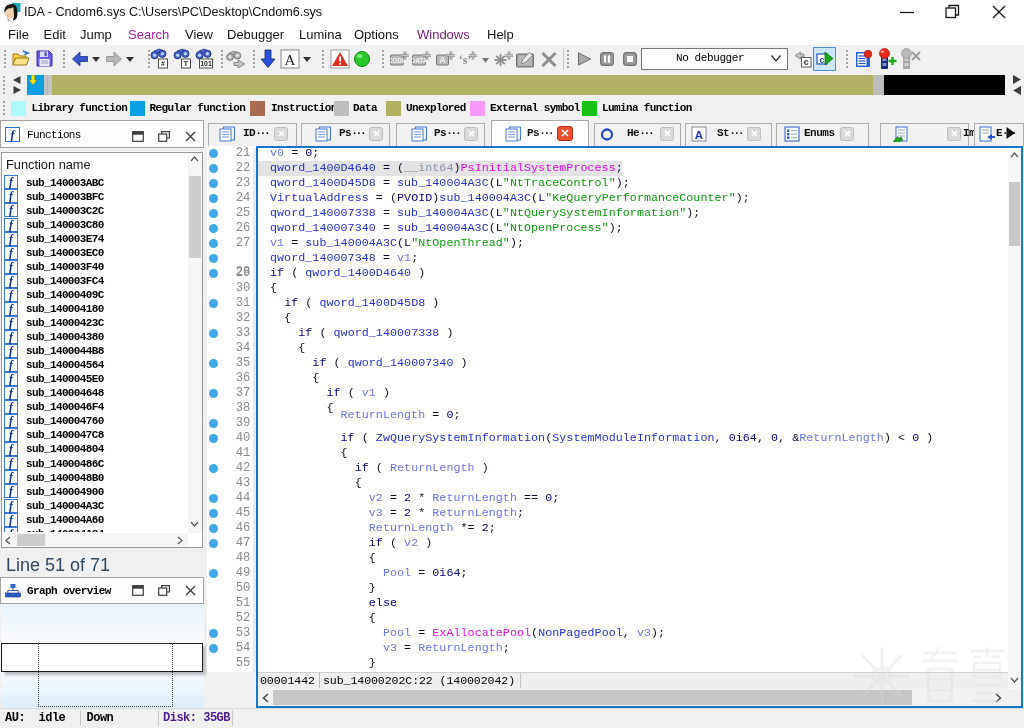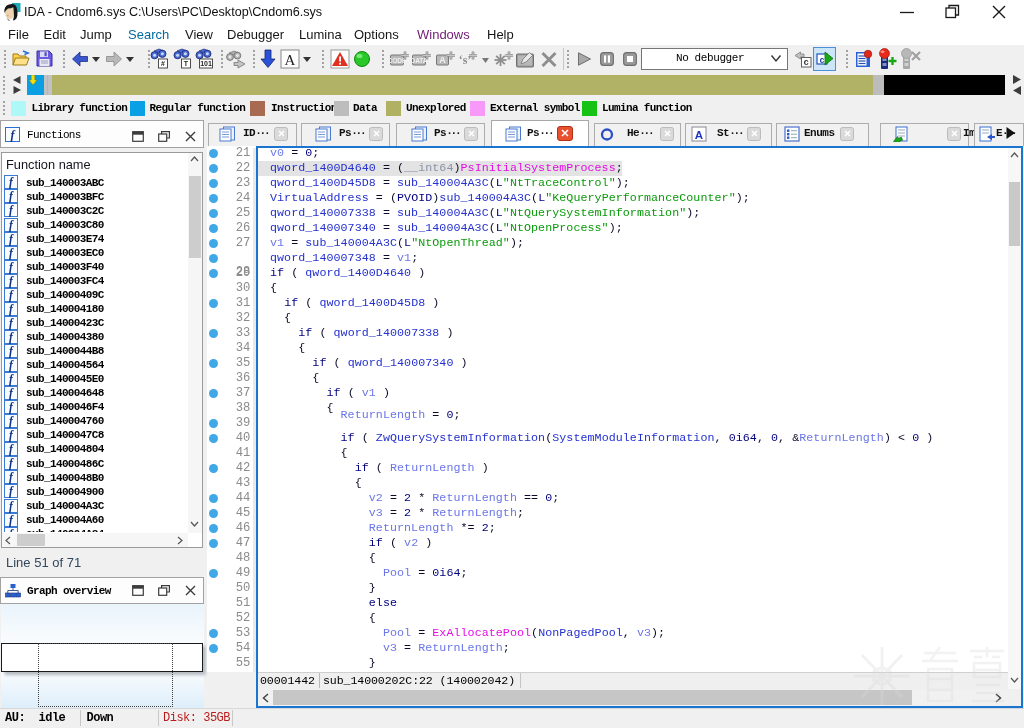--- a/index.html
+++ b/index.html
@@ -37,21 +37,21 @@
     <rect x="2" y="5" width="9.5" height="9.5" fill="none" stroke="#1a1a1a" stroke-width="1.3"></rect>
     <path d="M5 5 V2.5 H14.5 V12 H11.5" fill="none" stroke="#1a1a1a" stroke-width="1.3"></path>
   </svg>
 <svg class="a" style="left:991px;top:4px" width="16" height="16" viewBox="0 0 16 16">
     <path d="M2 2 L14 14 M14 2 L2 14" stroke="#1a1a1a" stroke-width="1.4"></path>
   </svg>
 <div class="a" style="left:0;top:24px;width:1024px;height:21px;background:#fff"></div>
 <div class="a" style="left:8px;top:27px;font-size:13px;color:#161616">File</div>
 <div class="a" style="left:43.5px;top:27px;font-size:13px;color:#161616">Edit</div>
 <div class="a" style="left:80px;top:27px;font-size:13px;color:#161616">Jump</div>
-<div class="a" style="left:128px;top:27px;font-size:13px;color:#0369a1">Search</div>
+<div class="a" style="left:128px;top:27px;font-size:13px;color:#a21caf">Search</div>
 <div class="a" style="left:185px;top:27px;font-size:13px;color:#161616">View</div>
 <div class="a" style="left:227px;top:27px;font-size:13px;color:#161616">Debugger</div>
 <div class="a" style="left:299px;top:27px;font-size:13px;color:#161616">Lumina</div>
 <div class="a" style="left:354px;top:27px;font-size:13px;color:#161616">Options</div>
 <div class="a" style="left:417px;top:27px;font-size:13px;color:#701a75">Windows</div>
 <div class="a" style="left:487px;top:27px;font-size:13px;color:#161616">Help</div>
 <div class="a" style="left:0;top:45px;width:1024px;height:28px;background:#f0f0f0"></div>
 <div class="grip" style="left:4px;top:49px;height:20px"></div>
 <div class="grip" style="left:63px;top:49px;height:20px"></div>
 <div class="grip" style="left:148px;top:49px;height:20px"></div>
@@ -440,21 +440,21 @@
 <text x="7" y="11" text-anchor="middle" font-family="Liberation Serif" font-size="11.5" font-style="italic" font-weight="bold" fill="#103080">f</text>
   </svg>
 <div class="a ut" style="left:26px;top:513.7px">sub_140004A60</div>
 <div class="a" style="left:1.5px;top:526.5px;width:186px;height:5.5px;overflow:hidden">
     <svg class="a" style="left:2.5px;top:0.7px" width="14" height="14" viewBox="0 0 14 14">
 <rect x="0.5" y="0.5" width="13" height="13" fill="#f8fbff" stroke="#3a7bd5" stroke-width="1"></rect>
 <text x="7" y="11" text-anchor="middle" font-family="Liberation Serif" font-size="11.5" font-style="italic" font-weight="bold" fill="#103080">f</text>
     </svg>
     <div class="a ut" style="left:24.5px;top:1.9px">sub_140004A84</div>
   </div>
-<div class="a" style="left:6px;top:555px;font-size:13px;color:#32485f">Line 51 of 71</div>
+<div class="a" style="left:6px;top:555px;font-size:18px;color:#32485f">Line 51 of 71</div>
 <div class="a" style="left:0;top:576.5px;width:204px;height:27.5px;background:#fdfdfd;border:1px solid #a2a2a2"></div>
 <svg class="a" style="left:5px;top:582.5px" width="16" height="16" viewBox="0 0 16 16">
 <rect x="5.5" y="1" width="5" height="4" fill="#2a5fd0"></rect>
 <rect x="0.5" y="10" width="4.6" height="4" fill="#2a5fd0" stroke="#16337e" stroke-width="0.6"></rect>
 <rect x="5.7" y="10" width="4.6" height="4" fill="#2a5fd0" stroke="#16337e" stroke-width="0.6"></rect>
 <rect x="10.9" y="10" width="4.6" height="4" fill="#2a5fd0" stroke="#16337e" stroke-width="0.6"></rect>
 <path d="M8 5 V7.5 M2.8 10 V7.5 H13.2 V10" fill="none" stroke="#16337e" stroke-width="0.8"></path>
 </svg>
 <div class="a ut" style="left:27px;top:585px;font-weight:bold">Graph overview</div>
 <svg class="a" style="left:131.5px;top:585px" width="12" height="11" viewBox="0 0 12 11">
@@ -718,21 +718,21 @@
   </svg>
 <div class="a" style="left:273px;top:690px;width:639px;height:15px;background:#c6c6c6"></div>
 <svg class="a" style="left:995px;top:693px" width="7" height="10" viewBox="0 0 7 10">
     <path d="M1 1 L5.5 5 L1 9" fill="none" stroke="#444" stroke-width="1.5"></path>
   </svg>
 <div class="a" style="left:0;top:708px;width:1024px;height:20px;background:#f0f0f0;border-top:1px solid #d8d8d8"></div>
 <div class="a mono" style="left:5px;top:711px;font-size:12px;letter-spacing:-0.5px;color:#000;font-weight:bold">AU:&nbsp;&nbsp;idle</div>
 <div class="a" style="left:80px;top:710px;width:1px;height:16px;background:#c8c8c8"></div>
 <div class="a mono" style="left:86.5px;top:711px;font-size:12px;letter-spacing:-0.5px;color:#000;font-weight:bold">Down</div>
 <div class="a" style="left:158px;top:710px;width:1px;height:16px;background:#c8c8c8"></div>
-<div class="a mono" style="left:163px;top:711px;font-size:12px;letter-spacing:-0.5px;color:#b91c1c;font-weight:normal">Disk: 35GB</div>
+<div class="a mono" style="left:163px;top:711px;font-size:12px;letter-spacing:-0.5px;color:#4c1d95;font-weight:bold">Disk: 35GB</div>
 <div class="a" style="left:232px;top:710px;width:1px;height:16px;background:#c8c8c8"></div>
 <svg class="a" style="left:852px;top:645px;opacity:0.34" width="160" height="62" viewBox="0 0 160 62">
 <g stroke="#d8d8d8" stroke-width="3" fill="none">
 <line x1="30" y1="2" x2="30" y2="60"></line>
       <line x1="2" y1="31" x2="58" y2="31"></line>
 <line x1="10" y1="10" x2="50" y2="52"></line>
       <line x1="50" y1="10" x2="10" y2="52"></line>
 <polygon points="30,22 38,26.5 38,35.5 30,40 22,35.5 22,26.5"></polygon>
 </g>
 <g stroke="#dcdcdc" stroke-width="2.6" fill="none">

